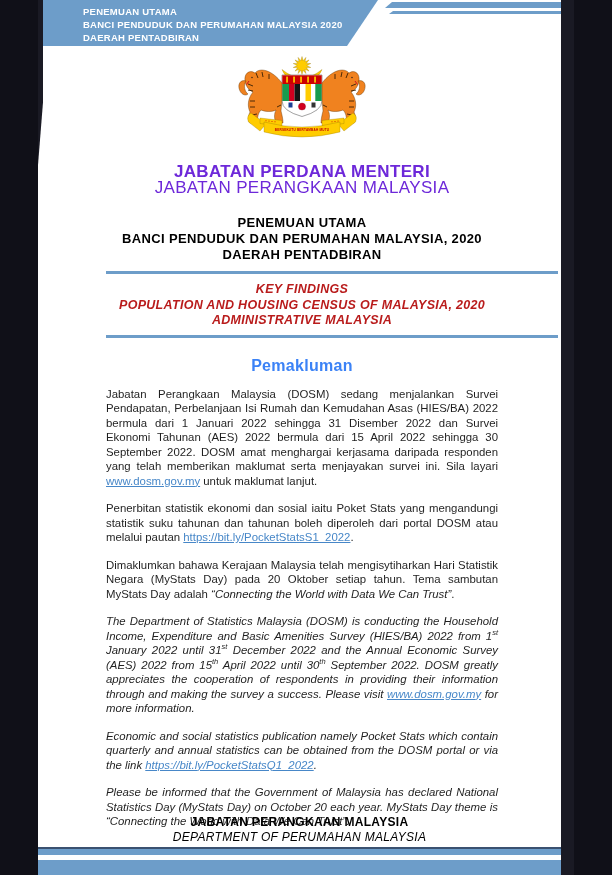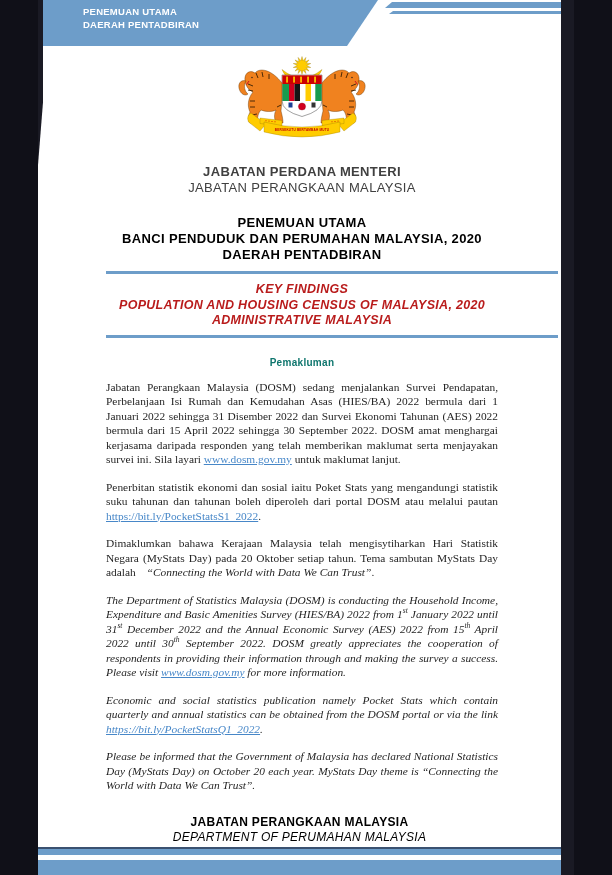--- a/index.html
+++ b/index.html
@@ -25,45 +25,46 @@
     clip-path:polygon(4px 0,100% 0,100% 100%,0 100%); z-index:3;}
   
   .bottom-rule{position:absolute; left:0; right:13px; bottom:20px; height:6px; background:#6D9DC9;
     border-top:2px solid #3A5170; z-index:3;}
   .bottom-bar{position:absolute; left:0; right:13px; bottom:0; height:15px; background:#6D9DC9; z-index:3;}
   
   .content{position:relative; margin:0 76px 0 68px; z-index:2;}
   .emblem-wrap{text-align:center; padding-top:55px;}
   .emblem{width:138px; height:88px;}
   .center{text-align:center;}
-  .dept-heading{margin-top:17px; font-size:13px; line-height:16px; letter-spacing:.35px; color:#404040;}
+  .dept-heading{margin-top:17px; font-size:17px; line-height:16px; letter-spacing:.35px; color:#6d28d9;}
   .dept-heading .l1{font-weight:bold;}
   .title-ms{margin-top:19px; font-size:13px; line-height:16px; font-weight:bold; letter-spacing:.35px; color:#000;}
   .rule{height:3px; background:#6D9DC9; width:452px; margin:8px auto 0;}
   .title-en{margin-top:8px; font-size:12.5px; line-height:15.5px; font-weight:bold; font-style:italic; letter-spacing:.3px; color:#b91c1c;}
   .rule-2{margin-top:6px;}
-  .sec-heading{margin:19px 0 12px; font-size:10px; font-weight:bold; text-align:center; color:#0f766e; letter-spacing:.3px;}
+  .sec-heading{margin:19px 0 12px; font-size:16px; font-weight:bold; text-align:center; color:#3b82f6; letter-spacing:.3px;}
   .sec-heading.it{font-style:italic; margin-top:7px;}
-  p.body{margin:0 0 13px; font-size:11.4px; line-height:14.5px; text-align:justify; color:#1f1f1f;font-family:Liberation Serif, serif;}
+  p.body{margin:0 0 13px; font-size:11.4px; line-height:14.5px; text-align:justify; color:#1f1f1f;}
   p.body.en{font-style:italic;}
   a.link{color:#4787C8; text-decoration:underline; cursor:pointer;}
   sup{font-size:7.5px; line-height:0; vertical-align:super;}
-  em{font-style:italic;margin-left:8px;}
+  em{font-style:italic;}
   .page-footer{position:absolute; left:0; right:13px; bottom:30px; text-align:center;
     font-size:12px; line-height:15px; color:#000; z-index:2;}
   .page-footer .f1{font-weight:bold; letter-spacing:.3px;}
   .page-footer .f2{font-style:italic; letter-spacing:.3px;}
 </style>
 </head>
 <body>
 
 <div class="page">
 
   <div class="top-banner">
     <div>PENEMUAN UTAMA</div>
+    <div>BANCI PENDUDUK DAN PERUMAHAN MALAYSIA 2020</div>
     <div>DAERAH PENTADBIRAN</div>
   </div>
   <div class="stripe-1"></div>
   <div class="stripe-2"></div>
 
   <div class="content">
 
     <div class="emblem-wrap">
       <svg class="emblem" viewBox="0 0 132 88" xmlns="http://www.w3.org/2000/svg">
 

